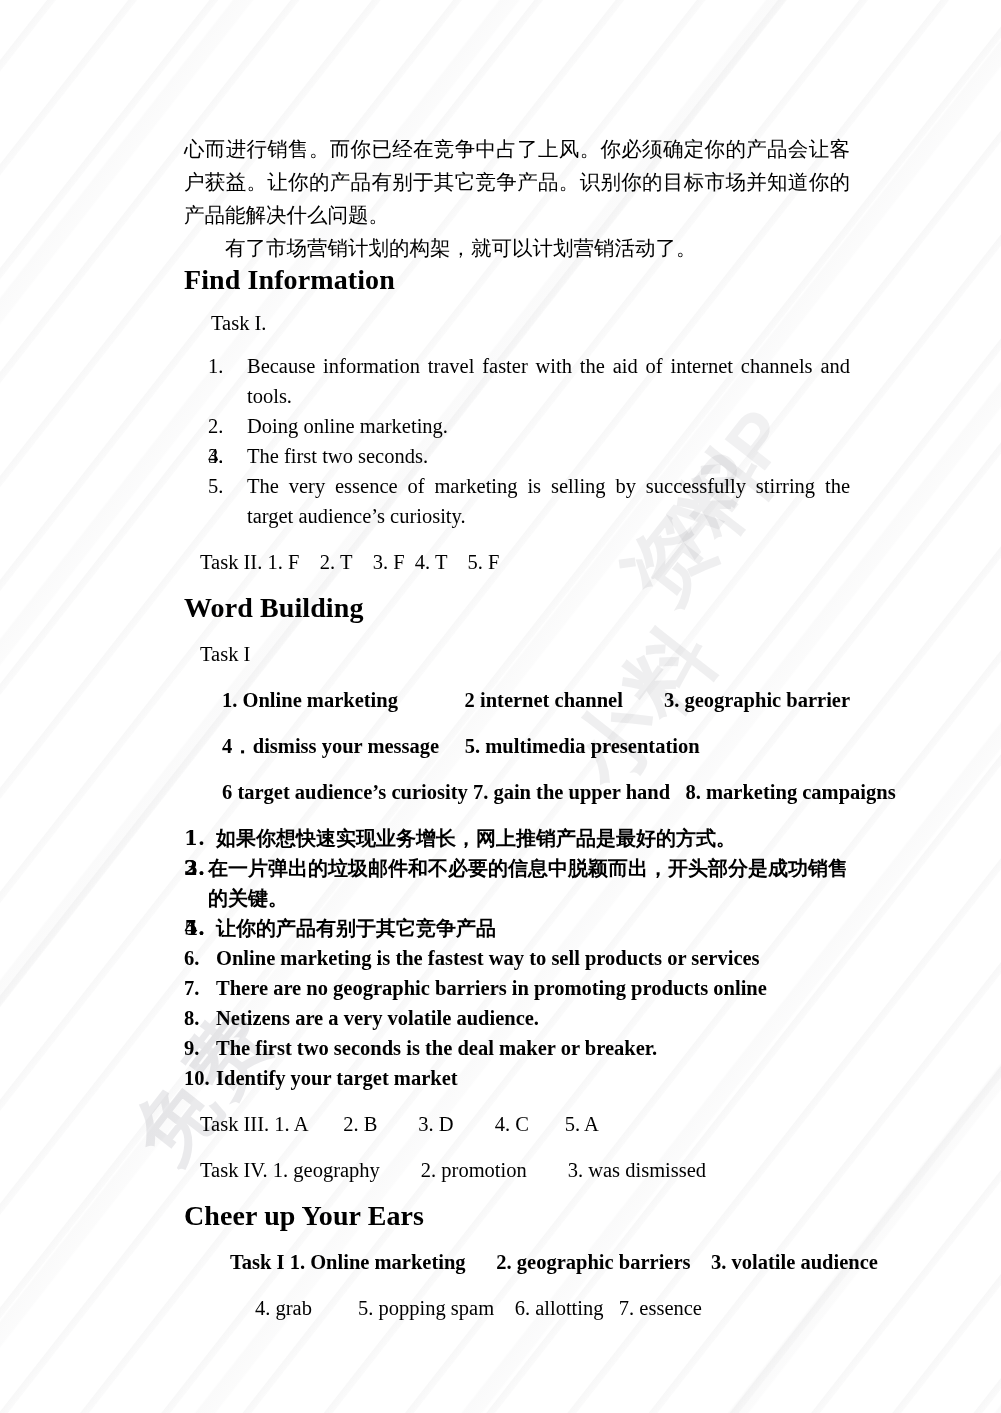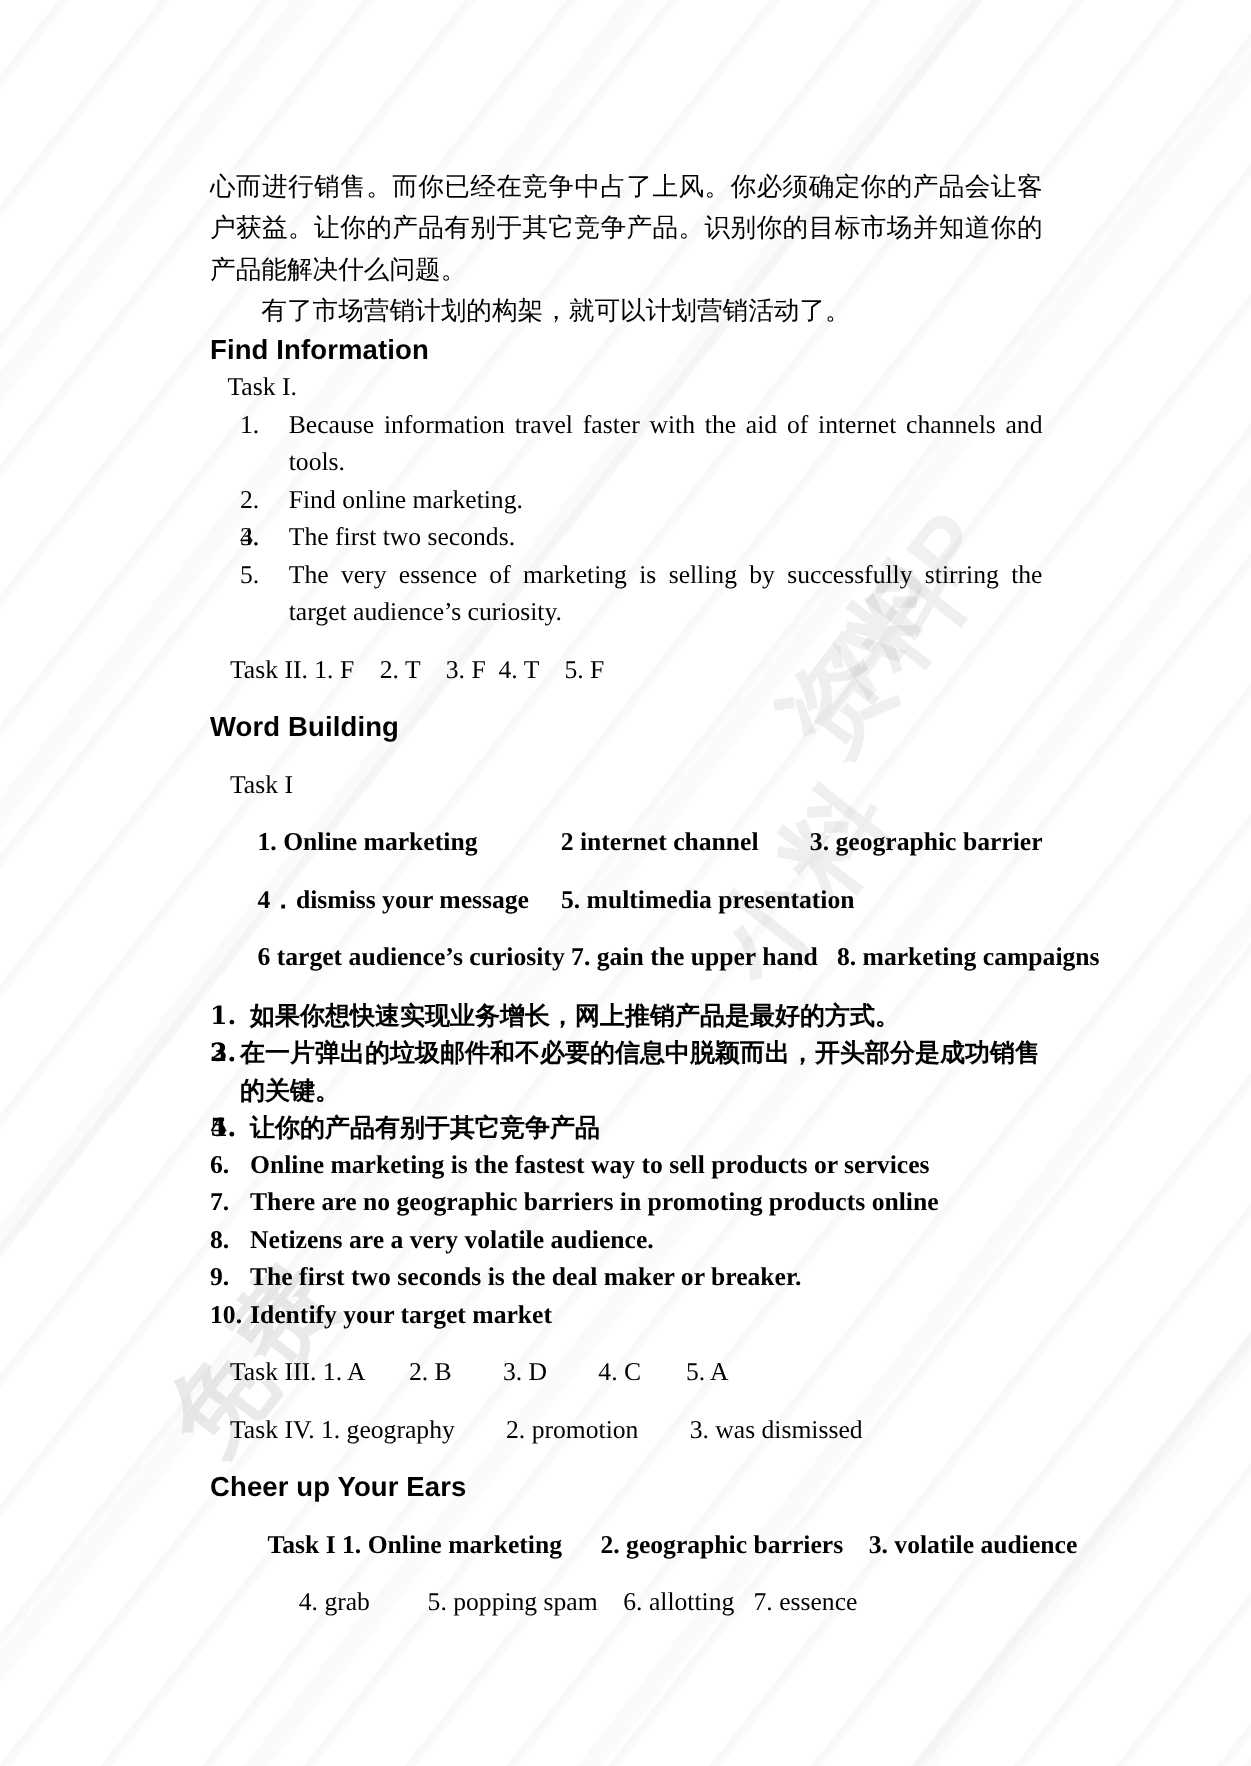--- a/index.html
+++ b/index.html
@@ -61,58 +61,58 @@
     transform-origin: left top;
   }
   .wm-a { left: 600px; top: 560px; font-size: 84px; transform: rotate(-52deg); }
   .wm-b { left: 545px; top: 740px; font-size: 84px; transform: rotate(-52deg); }
   .wm-c { left: 110px; top: 1120px; font-size: 80px; transform: rotate(-52deg); color: rgba(95,95,105,0.13); }
   .wm-d { left: 640px; top: 520px; font-size: 74px; transform: rotate(-52deg); color: rgba(95,95,105,0.085); }
 
   
   .content {
     position: absolute;
-    left: 168px;
+    left: 184px;
     top: 133px;
     width: 666px;
     z-index: 2;
   }
 
   .cn {
     font-family: "DejaVu Serif", "Liberation Serif", serif;
     font-size: 20.5px;
     line-height: 33px;
     text-align: justify;
     text-justify: inter-ideograph;
     margin: 0;
   }
   .cn-indent {
     text-indent: 41px;
   }
 
   h2.sec {
-    font-family: Liberation Sans, sans-serif;
-    font-size: 22px;
+    font-family: Liberation Serif, serif;
+    font-size: 28px;
     font-weight: bold;
     margin: 0;
     line-height: 30px;
     letter-spacing: 0.1px;
   }
 
   .line {
     font-size: 20.5px;
     line-height: 30px;
     margin: 16px;
     white-space: pre;
   }
 
   .task-label {
     font-size: 20.5px;
     line-height: 30px;
-    margin: 0;
+    margin: 13px;
     padding-left: 14px;
   }
 
   
   ul.numlist {
     list-style: none;
     margin: 0;
     padding: 0;
   }
   ul.numlist > li {
@@ -191,21 +191,21 @@
     <h2 class="sec">Find Information</h2>
     <p class="task-label">Task I.</p>
 
     <ul class="numlist">
       <li>
         <span class="num">1.</span>
         <span>Because information travel faster with the aid of internet channels and tools.</span>
       </li>
       <li>
         <span class="num">2.</span>
-        <span>Find online marketing.</span>
+        <span>Doing online marketing.</span>
       </li>
       <li>
         <span class="num">3.</span>
       </li>
       <li>
         <span class="num">4.</span>
         <span>The first two seconds.</span>
       </li>
       <li>
         <span class="num">5.</span>

